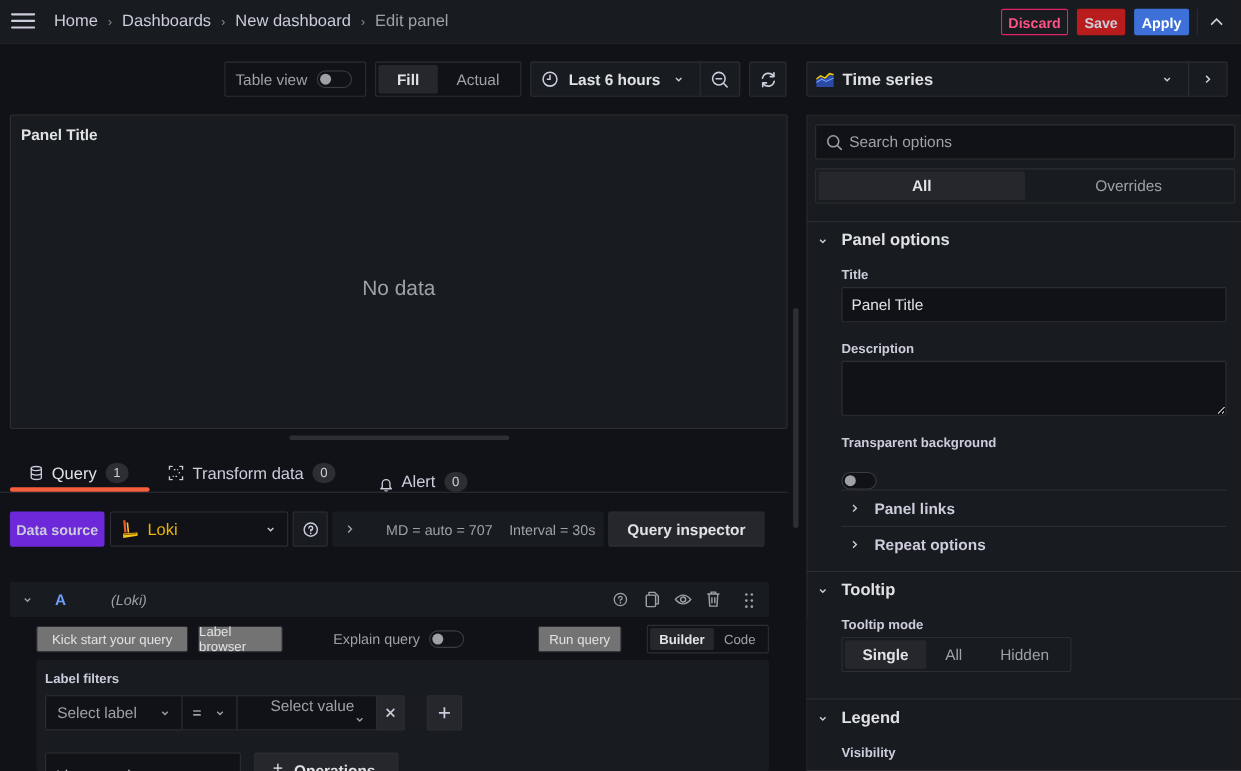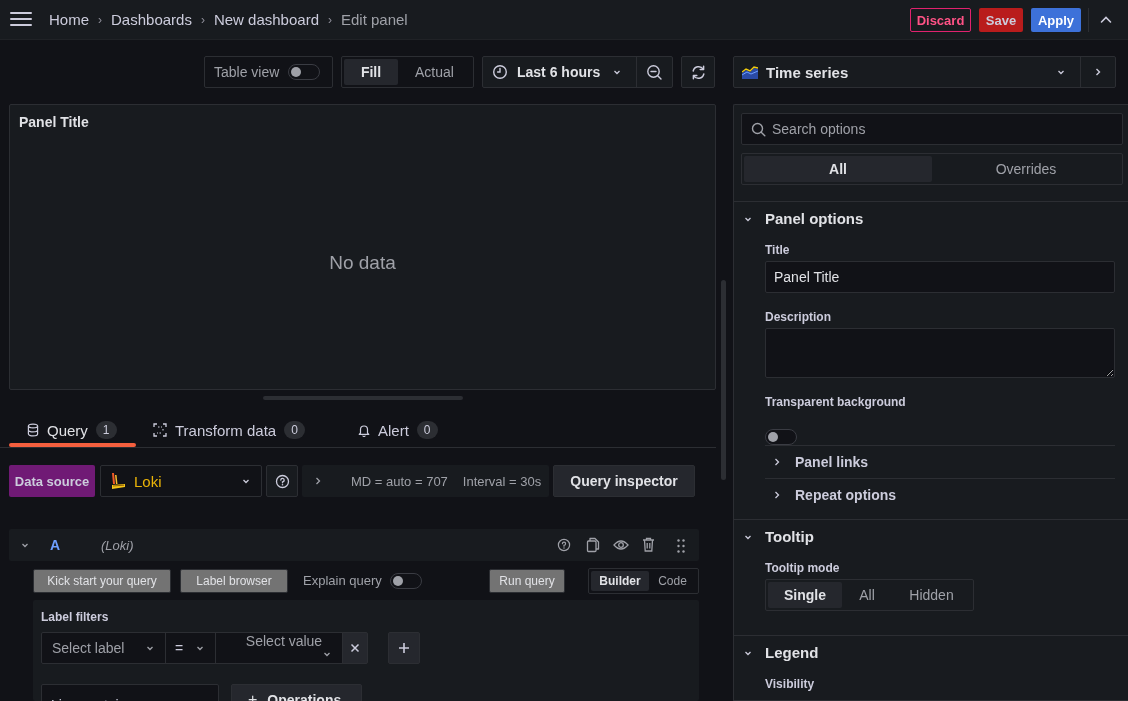--- a/index.html
+++ b/index.html
@@ -47,21 +47,21 @@
   .tabs { position: absolute; left: 0; top: 413px; width: 716px; height: 35px; border-bottom: 1px solid #2c2e33; }
   .tab { position: absolute; top: 0; height: 34px; display: flex; align-items: center; font-size: 15px; cursor: pointer; }
   .tab .lbl { margin-left: 8px; }
   .tab .cnt { margin-left: 8px; background: #2c2e33; color: #ccccdc; font-size: 12px; border-radius: 9px; padding: 2px 7px; }
   .tab.active { color: #e1e2e6; }
   .tab.inactive { color: #ccccdc; }
   .tab-underline { position: absolute; left: 9px; top: 443px; width: 127px; height: 4px; background: #f55f3e; border-radius: 2px; }
 
   
   .qe-bg { position: absolute; left: 0; top: 449px; width: 716px; height: 252px; background: #111217; }
-  .ds-label { position: absolute; left: 9px; top: 465px; width: 86px; height: 32px; background: #701a75; border-radius: 2px; display: flex; align-items: center; justify-content: center; font-size: 13px; font-weight: bold; color: #ccccdc; }
+  .ds-label { position: absolute; left: 9px; top: 465px; width: 86px; height: 32px; background: #6d28d9; border-radius: 2px; display: flex; align-items: center; justify-content: center; font-size: 13px; font-weight: bold; color: #ccccdc; }
   .ds-select { position: absolute; left: 100px; top: 465px; width: 162px; height: 32px; background: #111217; border: 1px solid #2c2e33; border-radius: 2px; display: flex; align-items: center; cursor: pointer; }
   .ds-help { position: absolute; left: 266px; top: 465px; width: 32px; height: 32px; background: #181b1f; border: 1px solid #2c2e33; border-radius: 2px; display: flex; align-items: center; justify-content: center; cursor: pointer; }
   .ds-info { position: absolute; left: 302px; top: 465px; width: 247px; height: 32px; background: #181b1f; border-radius: 2px; display: flex; align-items: center; font-size: 13px; color: #9fa1a8; cursor: pointer; }
   .qinspect { position: absolute; left: 553px; top: 465px; width: 142px; height: 32px; background: #25272d; border: 1px solid #2c2e33; border-radius: 2px; display: flex; align-items: center; justify-content: center; font-size: 14px; font-weight: bold; color: #e1e2e6; cursor: pointer; }
 
   .qrow-head { position: absolute; left: 9px; top: 529px; width: 690px; height: 32px; background: #181b1f; border-radius: 2px; }
   .qrow-body { position: absolute; left: 9px; top: 561px; width: 690px; height: 140px; background: #111217; }
   .small-btn { position: absolute; height: 24px; background: #737373; border: 1px solid #2c2e33; border-radius: 2px; display: flex; align-items: center; justify-content: center; font-size: 12px; font-weight: normal; color: #e1e2e6; cursor: pointer; }
   .lf-box { position: absolute; left: 33px; top: 600px; width: 666px; height: 101px; background: #181b1f; border-radius: 2px; }
   .sel { position: absolute; top: 632px; height: 32px; background: #111217; border: 1px solid #2c2e33; display: flex; align-items: center; font-size: 14px; color: #9fa1a8; cursor: pointer; }
@@ -206,21 +206,21 @@
   <div class="tab inactive" style="left:153px;">
     <span>
       <svg width="14" height="14" viewBox="0 0 14 14">
           <path d="M1 4 V1 H4 M10 1 H13 V4 M13 10 V13 H10 M4 13 H1 V10" stroke="#ccccdc" stroke-width="1.3" fill="none"></path>
           <path d="M5 4 L9 4 M10 6 L10 9 M8 10 L4 10" stroke="#ccccdc" stroke-width="1.1" fill="none" stroke-dasharray="1.5 1.5"></path>
         </svg>
     </span>
     <span class="lbl">Transform data</span>
     <span class="cnt">0</span>
   </div>
-  <div class="tab inactive" style="left:358px;">
+  <div class="tab inactive" style="left:345px;align-items:flex-end;">
     <span>
       <svg width="12" height="14" viewBox="0 0 12 14">
           <path d="M2.5 10 V6.5 A3.5 3.5 0 0 1 9.5 6.5 V10 L10.8 11.3 H1.2 Z" stroke="#ccccdc" stroke-width="1.2" fill="none" stroke-linejoin="round"></path>
           <path d="M4.7 12.6 A1.4 1.4 0 0 0 7.3 12.6" stroke="#ccccdc" stroke-width="1.2" fill="none"></path>
         </svg>
     </span>
     <span class="lbl">Alert</span>
     <span class="cnt">0</span>
   </div>
 </div>
@@ -305,21 +305,21 @@
           <circle cx="6.5" cy="7" r="1.2"></circle>
           <circle cx="1.5" cy="12.5" r="1.2"></circle>
           <circle cx="6.5" cy="12.5" r="1.2"></circle>
         </g>
       </svg>
   </span>
 </div>
 <div class="qrow-body"></div>
 
 <div class="small-btn" style="left:33px;top:569px;width:138px;">Kick start your query</div>
-<div class="small-btn" style="left:180px;top:569px;width:108px;">Label browser</div>
+<div class="small-btn" style="left:180px;top:569px;width:77px;">Label browser</div>
 <span class="abs" style="left:303px;top:573px;font-size:13px;color:#9fa1a8;">Explain query</span>
 <div class="toggle abs" style="left:390px;top:573px;">
     <div class="knob"></div>
   </div>
 <div class="small-btn" style="left:489px;top:569px;width:76px;">Run query</div>
 <div class="abs" style="left:588px;top:568px;width:111px;height:26px;border:1px solid #2c2e33;border-radius:2px;padding:2px;display:flex;">
   <div class="seg active" style="width:58px;height:20px;font-size:12px;">Builder</div>
   <div class="seg inactive" style="flex:1;height:20px;font-size:12px;">Code</div>
 </div>
 

